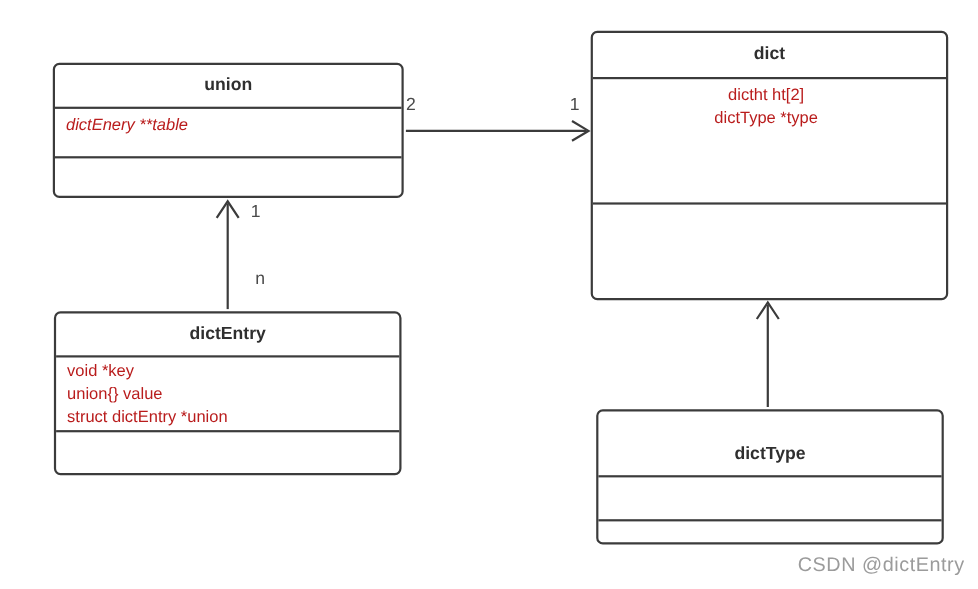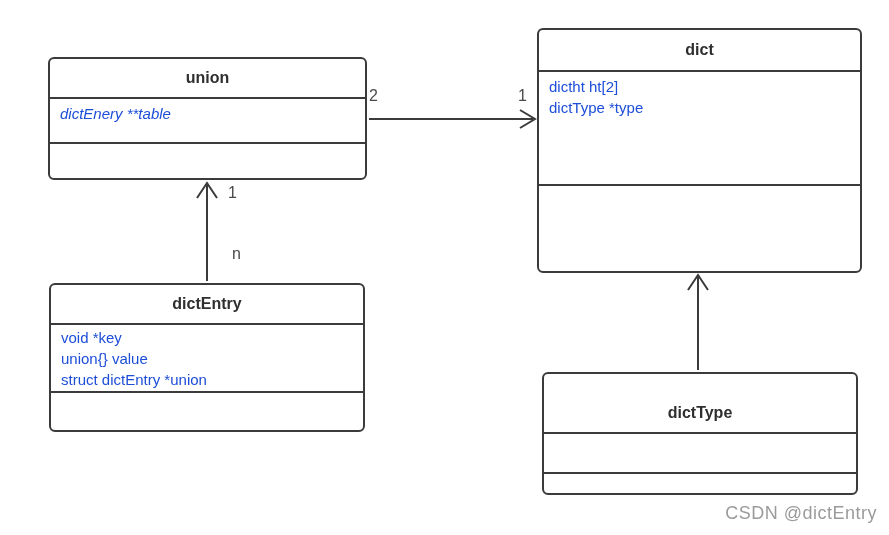--- a/index.html
+++ b/index.html
@@ -34,35 +34,35 @@
     font-size: 16px;
     color: #2f2f2f;
     flex: 0 0 auto;
   }
   .uml-section {
     box-sizing: border-box;
     border-top: 2px solid #3b3b3b;
     padding: 4px 16px 0 10px;
     font-size: 15px;
     line-height: 21px;
-    color: #1d4ed8;
+    color: #b91c1c;
     flex: 0 0 auto;
     overflow: hidden;
   }
   .uml-section.grow {
     flex: 1 1 auto;
   }
   .uml-attr {
     white-space: nowrap;
   }
   
   #box-dictht   { left: 48px;  top: 57px;  width: 319px; height: 123px; }
   #box-dictht   .uml-title { height: 38px; }
   #box-dictht   .attrs { height: 45px; font-style: italic; }
-  #box-dict     { left: 537px; top: 28px;  width: 325px; height: 245px; }
+  #box-dict     { left: 537px; top: 28px;  width: 325px; height: 245px; text-align: center; }
   #box-dict     .uml-title { height: 40px; }
   #box-dict     .attrs { height: 114px; }
   #box-dictEntry { left: 49px; top: 283px; width: 316px; height: 149px; }
   #box-dictEntry .uml-title { height: 38px; }
   #box-dictEntry .attrs { height: 68px; padding-top: 2px; }
   #box-dictType { left: 542px; top: 372px; width: 316px; height: 123px; }
   #box-dictType .uml-title { height: 38px; margin-top: 20px; }
   #box-dictType .row2 { height: 40px; }
 
   .arrow-layer {

